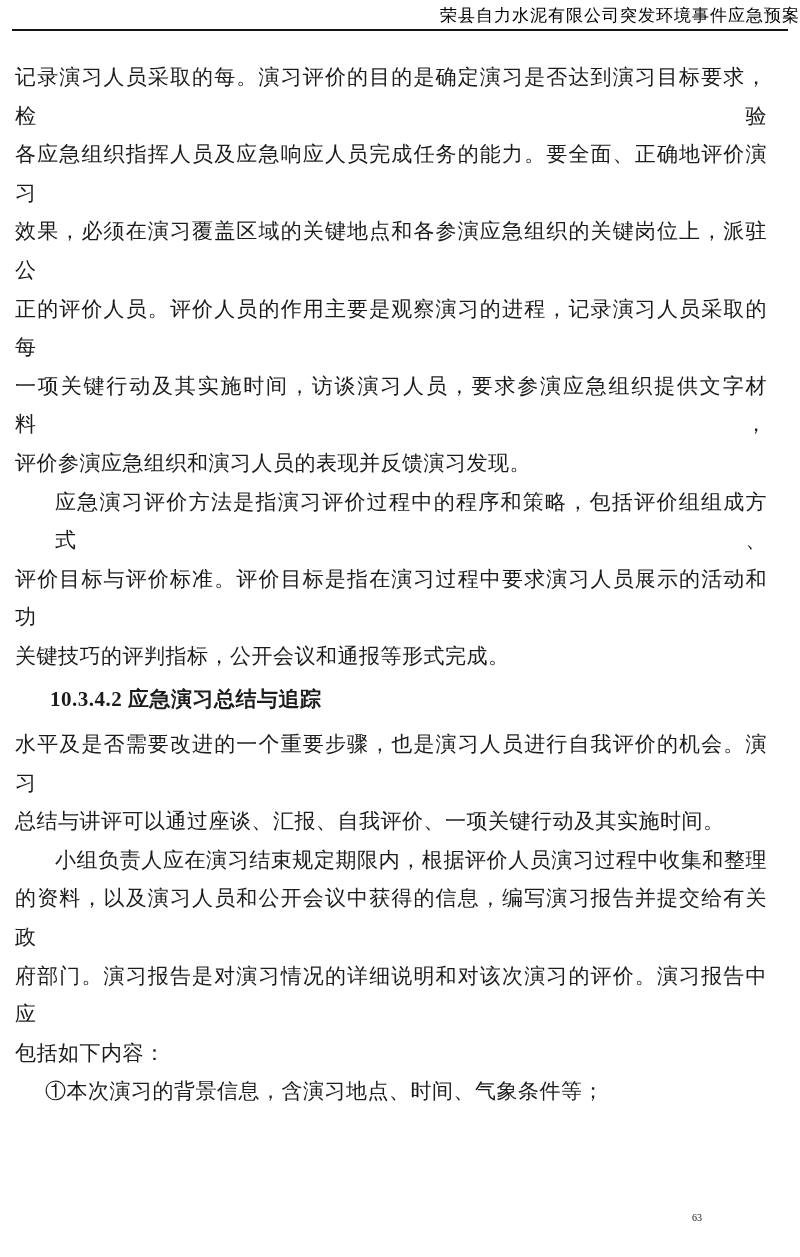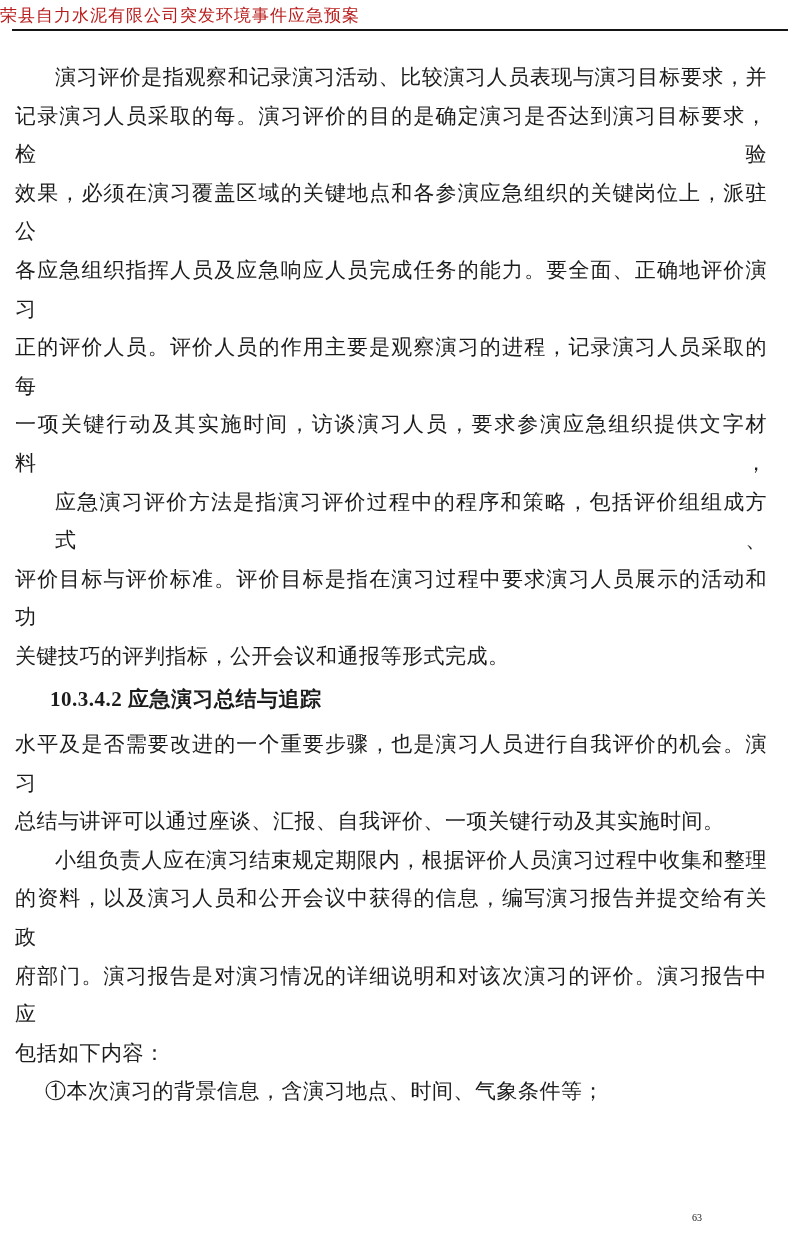--- a/index.html
+++ b/index.html
@@ -11,25 +11,25 @@
   .page {
     position: relative;
     width: 800px;
     height: 1257px;
     background: #ffffff;
     color: #1c1c1c;
     overflow: hidden;
     box-sizing: border-box;
   }
   .header-title {
-    text-align: left;
+    text-align: right;
     font-size: 17px;
     letter-spacing: 1px;
     padding-top: 4px;
-    color: #b91c1c;
+    color: #000000;
     white-space: nowrap;
   }
   .header-rule {
     border-bottom: 2.5px solid #151515;
     margin: 2px 12px 0 12px;
     height: 0;
   }
   .body-text {
     margin: 27px 0 0 15px;
     width: 752px;
@@ -69,26 +69,26 @@
 <body>
 
 <div class="page">
 
   <div class="header-title">荣县自力水泥有限公司突发环境事件应急预案</div>
   <div class="header-rule"></div>
 
   <div class="body-text">
 
     <div>
-      <div class="ln jl ind">演习评价是指观察和记录演习活动、比较演习人员表现与演习目标要求，并</div>
       <div class="ln jl">记录演习人员采取的每。演习评价的目的是确定演习是否达到演习目标要求，检验</div>
+      <div class="ln jl">各应急组织指挥人员及应急响应人员完成任务的能力。要全面、正确地评价演习</div>
       <div class="ln jl">效果，必须在演习覆盖区域的关键地点和各参演应急组织的关键岗位上，派驻公</div>
-      <div class="ln jl">各应急组织指挥人员及应急响应人员完成任务的能力。要全面、正确地评价演习</div>
       <div class="ln jl">正的评价人员。评价人员的作用主要是观察演习的进程，记录演习人员采取的每</div>
       <div class="ln jl">一项关键行动及其实施时间，访谈演习人员，要求参演应急组织提供文字材料，</div>
+      <div class="ln">评价参演应急组织和演习人员的表现并反馈演习发现。</div>
     </div>
 
     <div>
       <div class="ln jl ind">应急演习评价方法是指演习评价过程中的程序和策略，包括评价组组成方式、</div>
       <div class="ln jl">评价目标与评价标准。评价目标是指在演习过程中要求演习人员展示的活动和功</div>
       <div class="ln">关键技巧的评判指标，公开会议和通报等形式完成。</div>
     </div>
 
     <div class="ln ind35 section-heading">10.3.4.2 应急演习总结与追踪</div>
 

